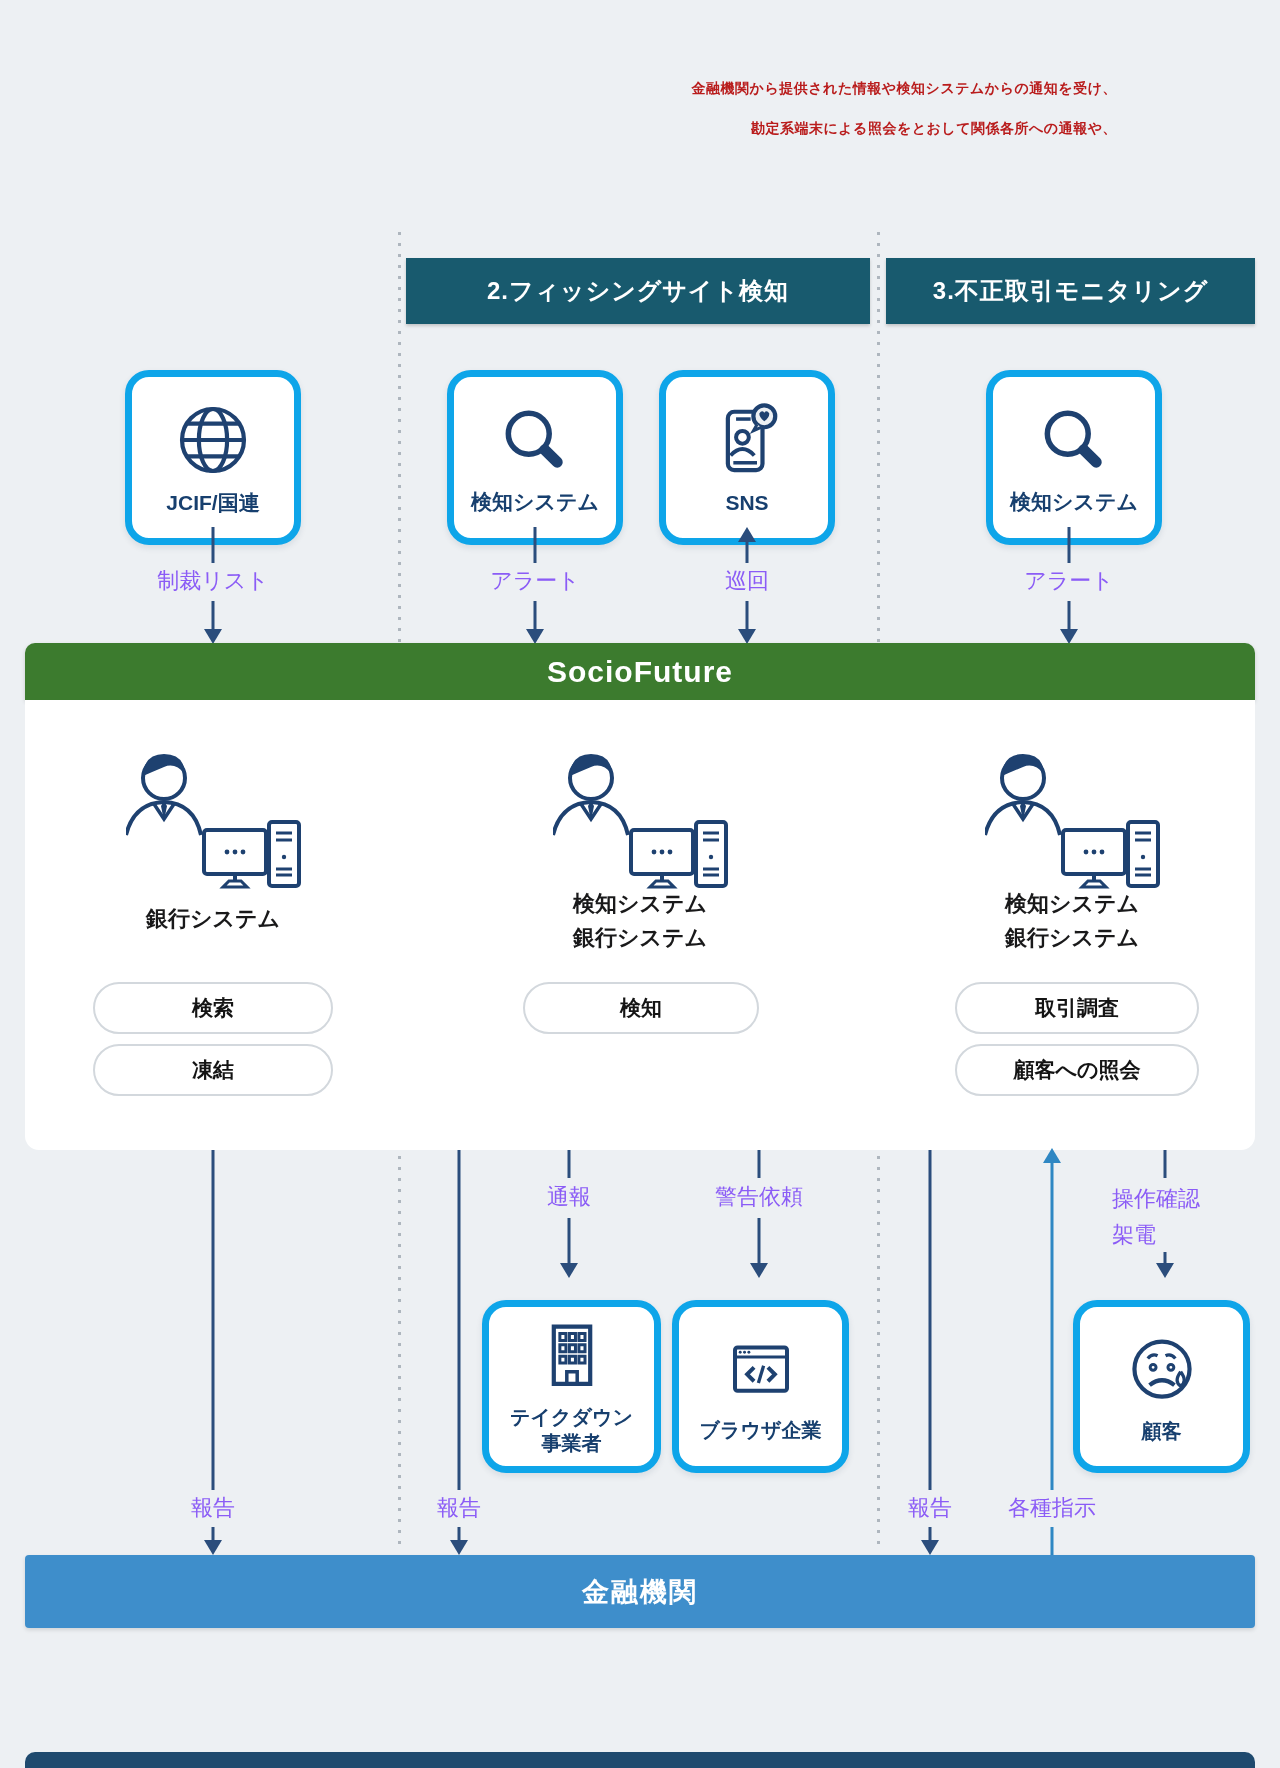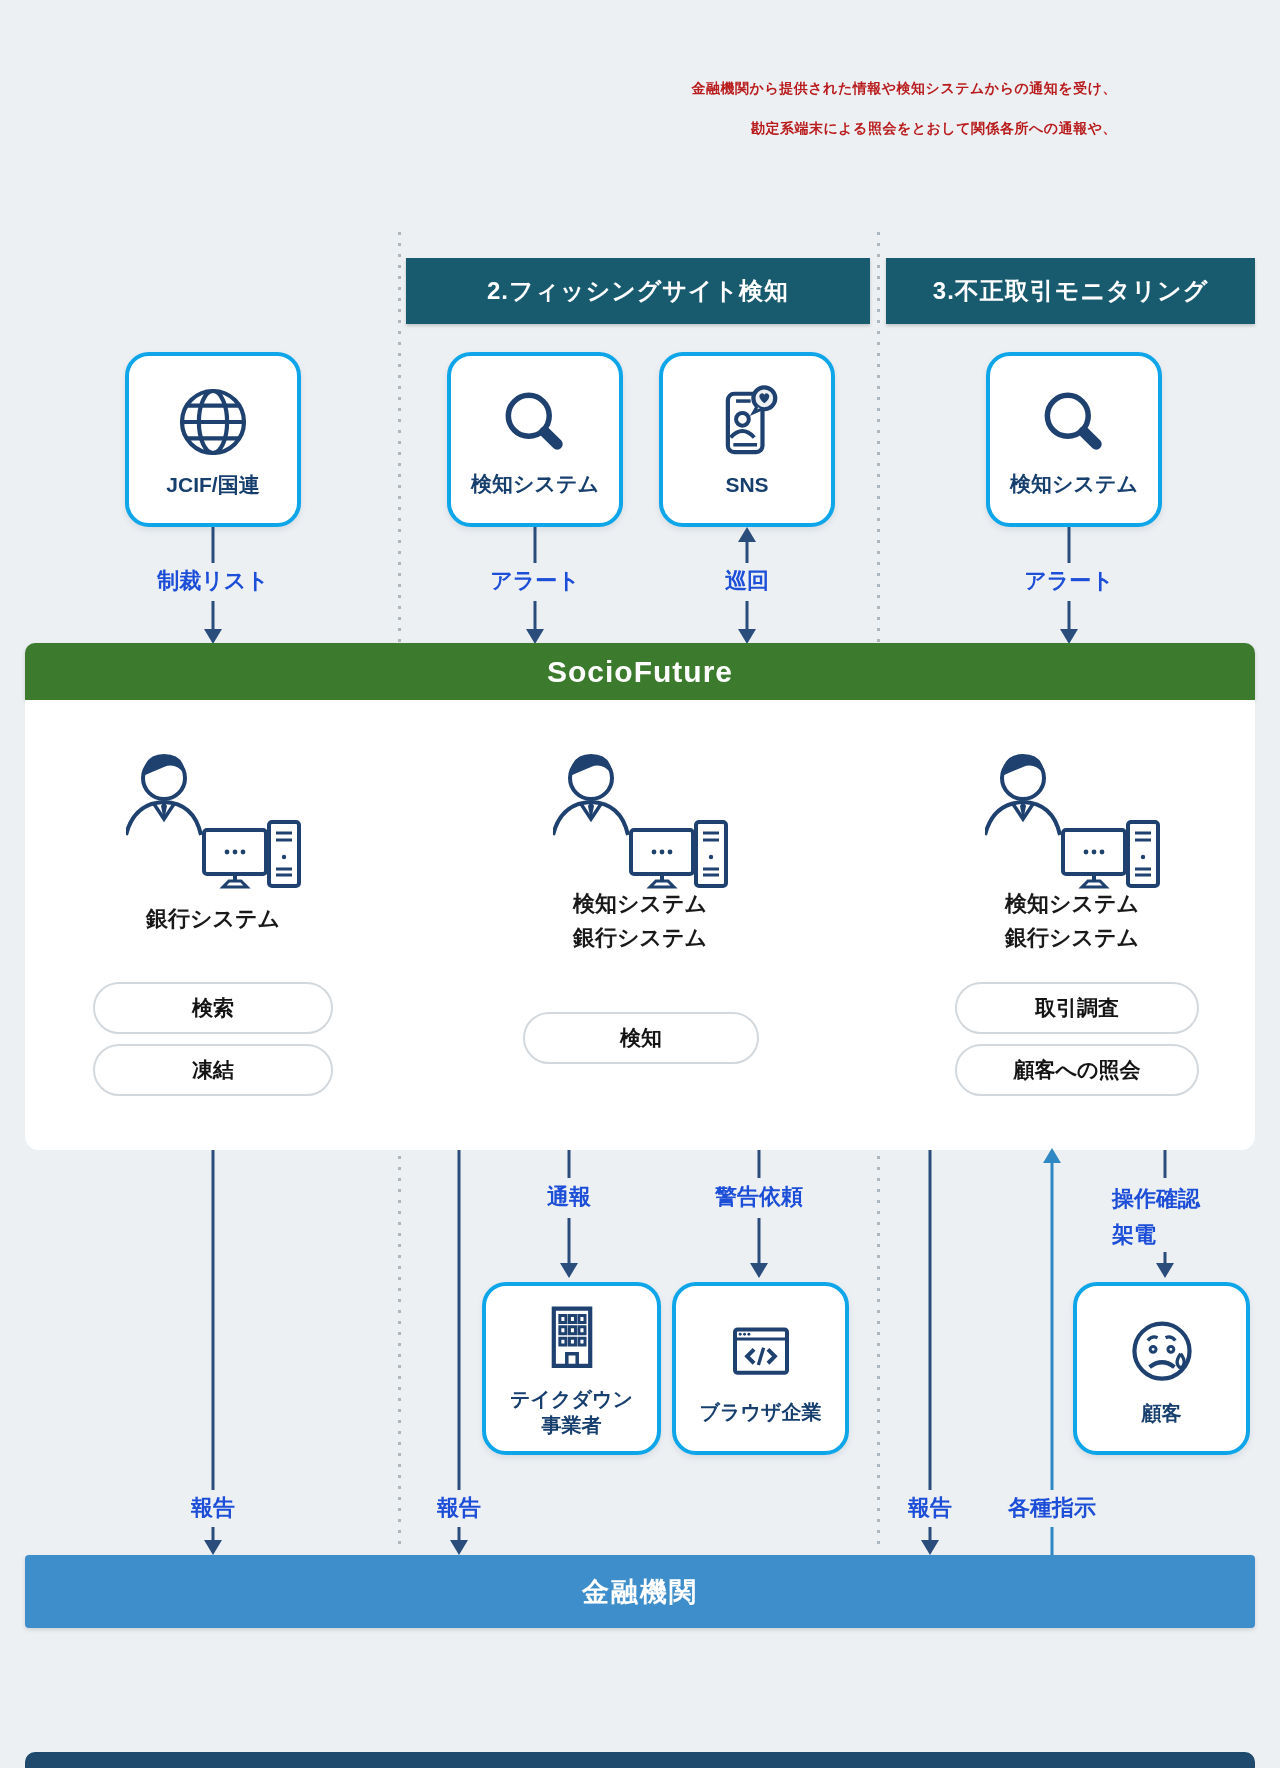--- a/index.html
+++ b/index.html
@@ -9,34 +9,34 @@
 
   .intro{left:25px;top:68px;width:1092px;text-align:right;font-size:14px;line-height:40px;
          font-weight:700;color:#b91c1c;letter-spacing:0.5px;}
 
   .dotline{width:3px;background-image:repeating-linear-gradient(to bottom,#aeb6be 0 3px,transparent 3px 11px);}
 
   .hdr{background:#185a6e;color:#fff;font-weight:700;font-size:24px;height:66px;
        display:flex;align-items:center;justify-content:center;letter-spacing:1px;
        box-shadow:0 2px 3px rgba(0,0,0,.18);}
 
-  .node{background:#fff;border:4px solid #0ea5e9;border-radius:24px;
+  .node{background:#fff;border:7px solid #0ea5e9;border-radius:24px;
         box-shadow:0 3px 6px rgba(20,50,80,.10);
-        display:flex;flex-direction:column;align-items:center;justify-content:center;gap:8px;box-sizing:border-box;}
+        display:flex;flex-direction:column;align-items:center;justify-content:center;gap:8px;box-sizing:border-box;margin-top:18px;}
   .node-label{color:#173f6e;font-weight:700;font-size:21px;text-align:center;line-height:27px;}
   .node-label.small{font-size:20px;line-height:26px;}
 
   .vline{width:3px;background:#2b4d7c;transform:translateX(-50%);}
   .vline.blue{background:#2f87c3;}
   .ah{width:0;height:0;transform:translateX(-50%);}
   .ah.down{border-left:9px solid transparent;border-right:9px solid transparent;border-top:15px solid #2b4d7c;}
   .ah.up{border-left:9px solid transparent;border-right:9px solid transparent;border-bottom:15px solid #2b4d7c;}
   .ah.blueup{border-left:9px solid transparent;border-right:9px solid transparent;border-bottom:15px solid #2f87c3;}
 
-  .flabel{transform:translateX(-50%);font-weight:700;font-size:22px;color:#1d4ed8;
+  .flabel{transform:translateX(-50%);font-weight:400;font-size:22px;color:#8b5cf6;
           white-space:nowrap;line-height:31px;}
   .flabel.noshift{transform:none;text-align:left;line-height:36px;}
 
   .greenbar{left:25px;top:643px;width:1230px;height:57px;background:#3c7b2e;border-radius:10px 10px 0 0;
             display:flex;align-items:center;justify-content:center;color:#fff;font-weight:700;
             font-size:30px;letter-spacing:1px;box-shadow:0 2px 4px rgba(0,0,0,.15);}
   .whitepanel{left:25px;top:700px;width:1230px;height:450px;background:#fff;border-radius:0 0 14px 14px;}
 
   .sysline{transform:translateX(-50%);font-weight:700;font-size:22px;color:#19191a;
            text-align:center;line-height:34px;white-space:nowrap;}
@@ -204,21 +204,21 @@
     <div>検知システム</div>
     <div>銀行システム</div>
   </div>
   <div class="abs sysline" style="left:1072px;top:887px;">
     <div>検知システム</div>
     <div>銀行システム</div>
   </div>
 
   <div class="abs pill" style="left:93px;top:982px;width:240px;">検索</div>
   <div class="abs pill" style="left:93px;top:1044px;width:240px;">凍結</div>
-  <div class="abs pill" style="left:523px;top:1012px;width:236px;">検知</div>
+  <div class="abs pill" style="left:523px;top:982px;width:236px;">検知</div>
   <div class="abs pill" style="left:955px;top:982px;width:244px;">取引調査</div>
   <div class="abs pill" style="left:955px;top:1044px;width:244px;">顧客への照会</div>
 
   <div class="abs vline" style="left:213px;top:1150px;height:340px;"></div>
   <div class="abs flabel" style="left:213px;top:1492px;">報告</div>
   <div class="abs vline" style="left:213px;top:1527px;height:14px;"></div>
   <div class="abs ah down" style="left:213px;top:1540px;"></div>
 
   <div class="abs vline" style="left:459px;top:1150px;height:340px;"></div>
   <div class="abs flabel" style="left:459px;top:1492px;">報告</div>

